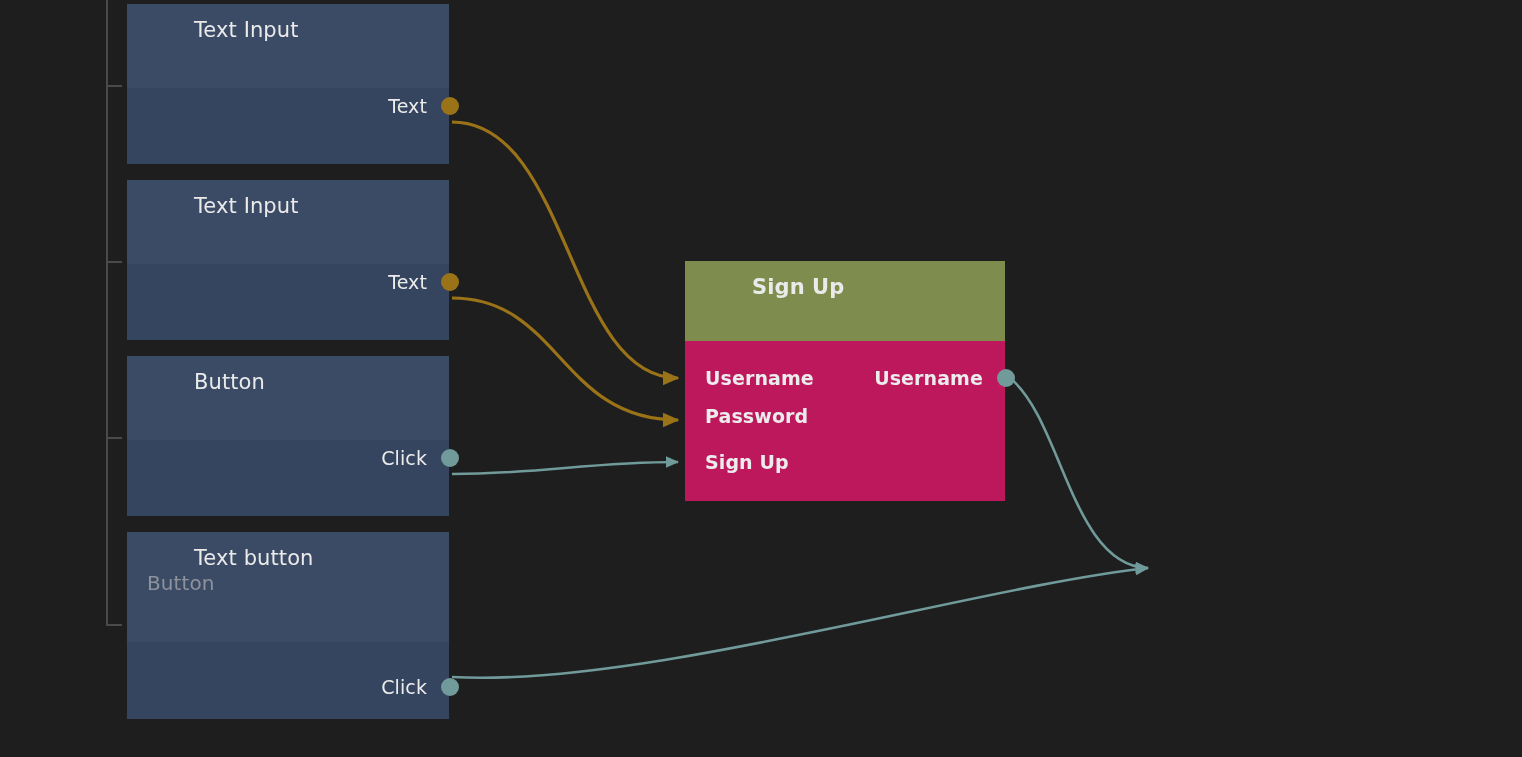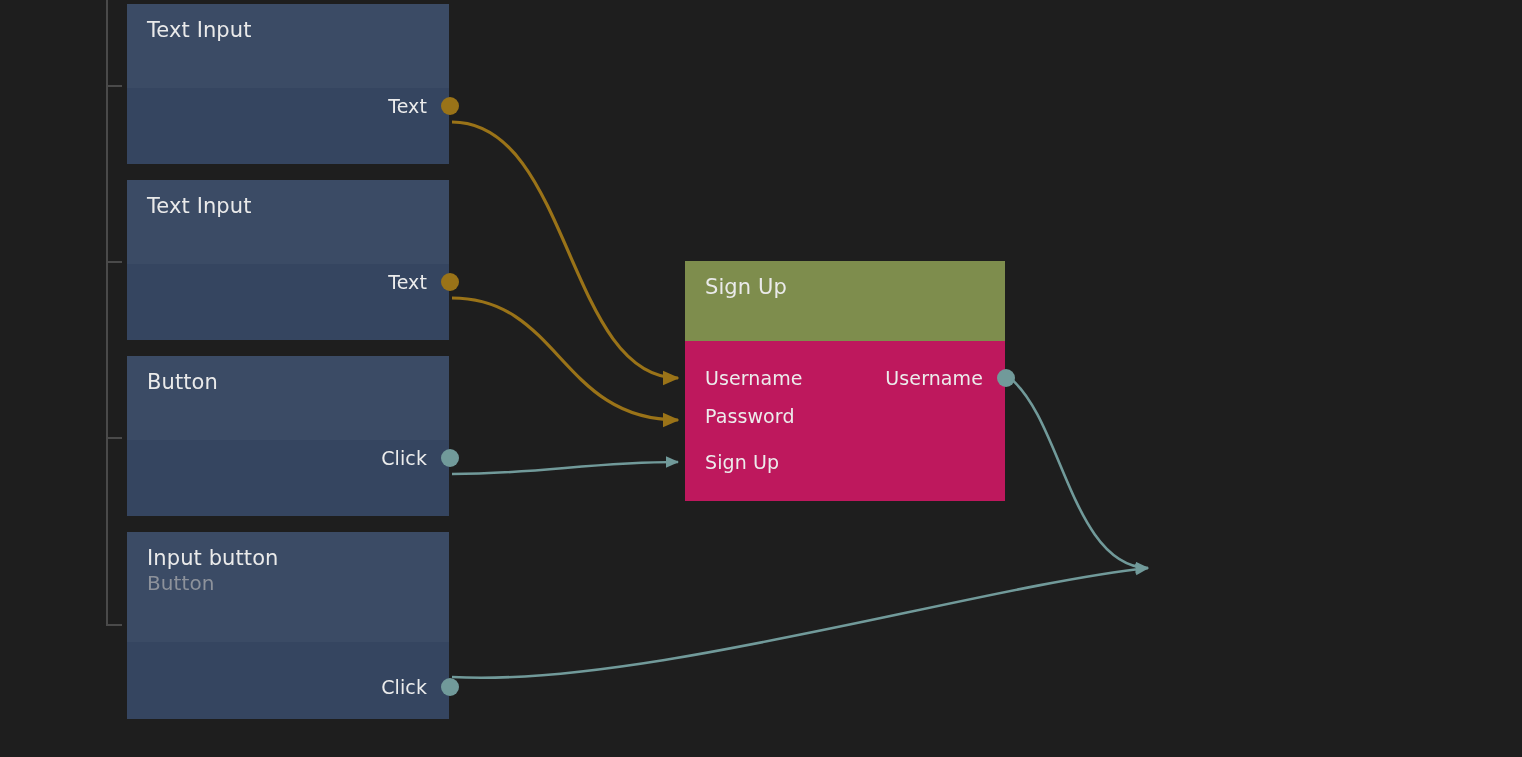--- a/index.html
+++ b/index.html
@@ -55,20 +55,21 @@
   .node-body {
     box-sizing: border-box;
     position: relative;
   }
   .node-title {
     font-size: 21px;
     color: #eaeaea;
     line-height: 1.18;
     letter-spacing: 0.1px;
     white-space: pre-line;
+    margin-left: 47px;
   }
   .node-subtitle {
     font-size: 20px;
     color: #8d929b;
     line-height: 1.2;
     letter-spacing: 0.1px;
   }
 
   
   .node-blue .node-header { background: #3b4b65; }
@@ -176,32 +177,32 @@
     <div class="node-body" style="height:76px;">
       <div class="port-row out" style="top:5px;">
         <span>Click</span>
       </div>
       <div class="port-knob knob-teal" style="left:314px; top:9px;"></div>
     </div>
   </div>
 
   <div class="node node-blue" style="left:127px; top:532px; width:322px;">
     <div class="node-header" style="height:110px;">
-      <div class="node-title">Input button</div>
+      <div class="node-title">Text button</div>
       <div class="node-subtitle">Button</div>
     </div>
     <div class="node-body" style="height:77px;">
       <div class="port-row out" style="top:32px;">
         <span>Click</span>
       </div>
       <div class="port-knob knob-teal" style="left:314px; top:36px;"></div>
     </div>
   </div>
 
-  <div class="node node-olive" style="left:685px; top:261px; width:320px;">
+  <div class="node node-olive" style="left:685px; top:261px; width:320px;font-weight:bold;">
     <div class="node-header" style="height:80px;">
       <div class="node-title">Sign Up</div>
     </div>
     <div class="node-body" style="height:160px;">
       <div class="port-row in" style="top:24px;">
         <span>Username</span>
       </div>
       <div class="port-row in" style="top:62px;">
         <span>Password</span>
       </div>

